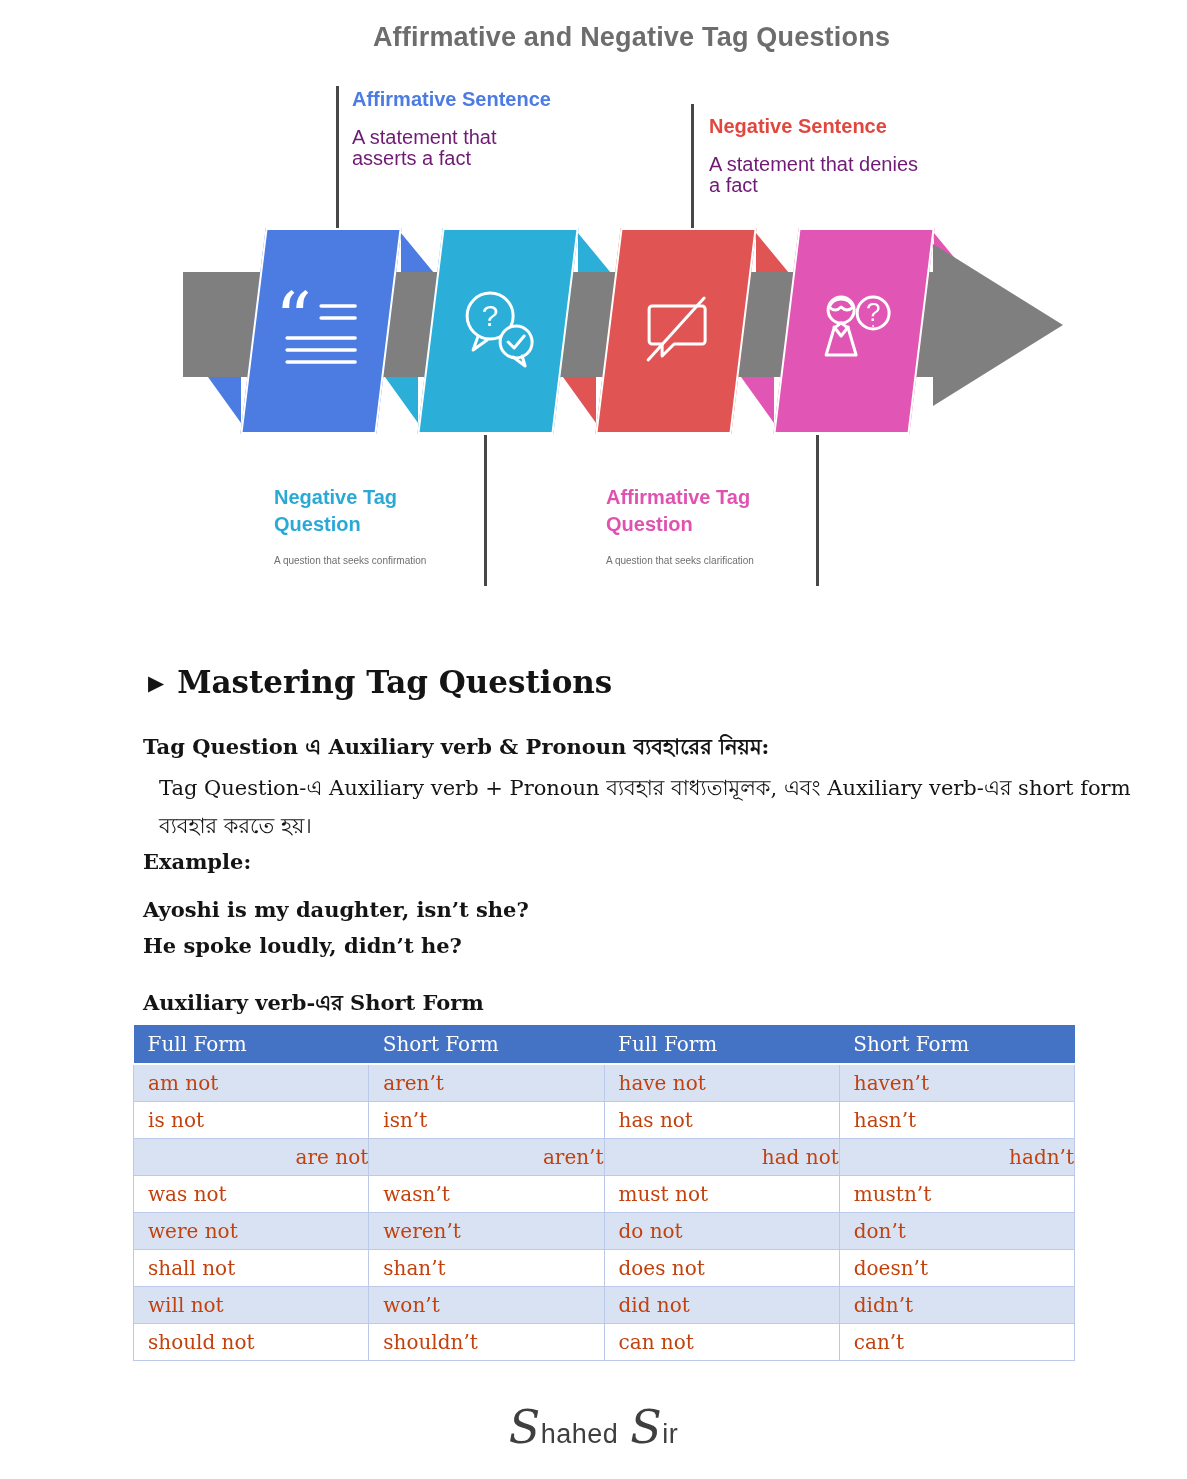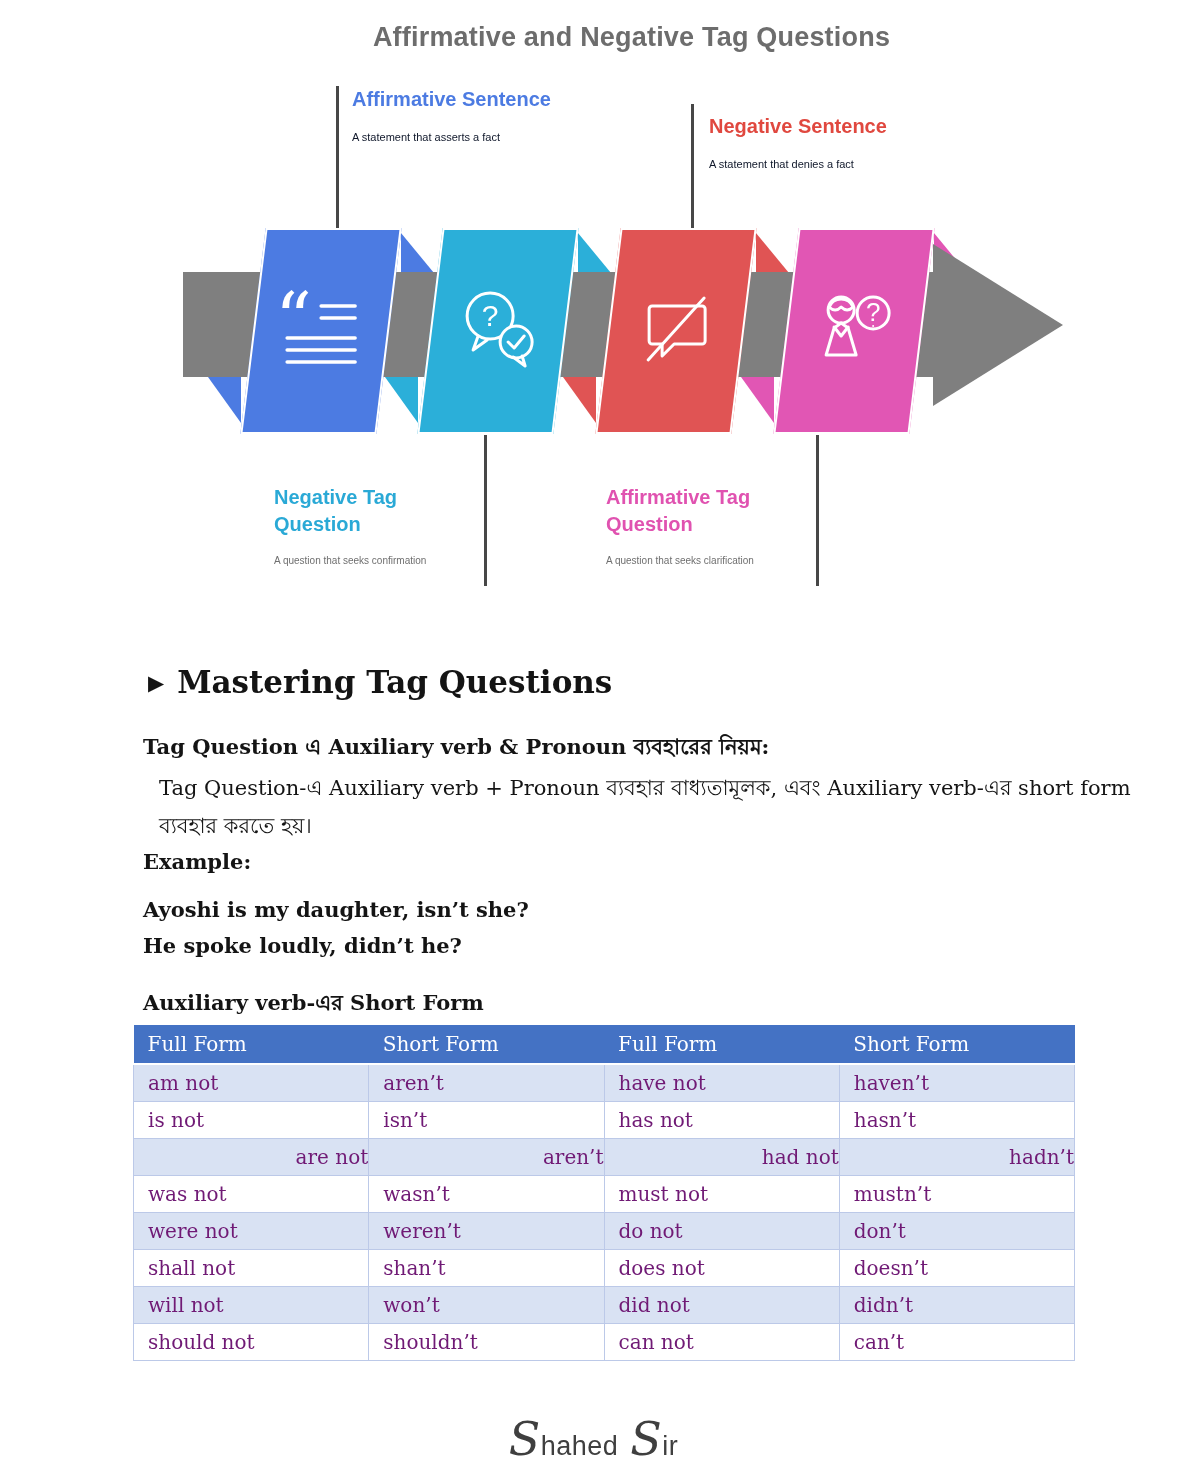--- a/index.html
+++ b/index.html
@@ -17,21 +17,21 @@
   .conn { position:absolute; width:3px; background:#474747; z-index:0; }
   #conn-blue { left:336px; top:86px;  height:146px; }
   #conn-red  { left:691px; top:104px; height:126px; }
   #conn-cyan { left:484px; top:435px; height:151px; }
   #conn-pink { left:816px; top:435px; height:151px; }
 
   .toplabel { position:absolute; width:212px; z-index:4; }
   #label-affirmative { left:352px; top:86px; }
   #label-negative    { left:709px; top:113px; }
   .toplabel .t { font-size:20px; font-weight:bold; line-height:27px; }
-  .toplabel .d { margin-top:14px; font-size:11px; line-height:21px; color:#0f172a; }
+  .toplabel .d { margin-top:14px; font-size:20px; line-height:21px; color:#701a75; }
 
   .botlabel { position:absolute; width:196px; text-align:left; z-index:4; }
   #label-negtag { left:274px; top:484px; }
   #label-afftag { left:606px; top:484px; }
   .botlabel .t { font-size:20px; font-weight:bold; line-height:27px; }
   .botlabel .d { margin-top:12px; font-size:10px; line-height:21px; color:#6f6f6f; }
 
   #arrow-band { position:absolute; left:183px; top:272px; width:750px; height:105px;
                 background:#7f7f7f; z-index:2; }
   #arrow-head { position:absolute; left:933px; top:244px; width:0; height:0;
@@ -65,29 +65,29 @@
   #table-title { position:absolute; left:143px; top:987px; font-size:21px; font-weight:bold; }
 
   
   #shortform-table { position:absolute; left:133px; top:1025px; width:942px;
                      border-collapse:collapse; font-family:"DejaVu Serif","Liberation Serif",serif; }
   #shortform-table th {
     color:#ffffff; font-weight:normal; font-size:20px; text-align:left;
     height:38px; padding:0 0 0 14px;
   }
   #shortform-table td {
-    font-size:20px; color:#701a75; height:36px; padding:0 0 0 14px;
+    font-size:20px; color:#c2410c; height:36px; padding:0 0 0 14px;
     border:1px solid #bcc9e8; width:25%;
   }
   #shortform-table tbody tr:first-child td { border-top:2px solid #ffffff; }
 
   
   #signature { position:absolute; left:0; right:0; top:1400px; text-align:center;
                color:#3f3f3f; font-size:27px; letter-spacing:0.5px; }
-  .sig-word { display:inline-block; margin:12px 6px; }
+  .sig-word { display:inline-block; margin:0 6px; }
   .sig-word::first-letter { font-family:"DejaVu Serif",serif; font-style:italic;
                             font-size:46px; font-weight:normal; }
 </style>
 </head>
 <body>
 
 <div id="page">
 
   <div id="doc-title">Affirmative and Negative Tag Questions</div>
 

